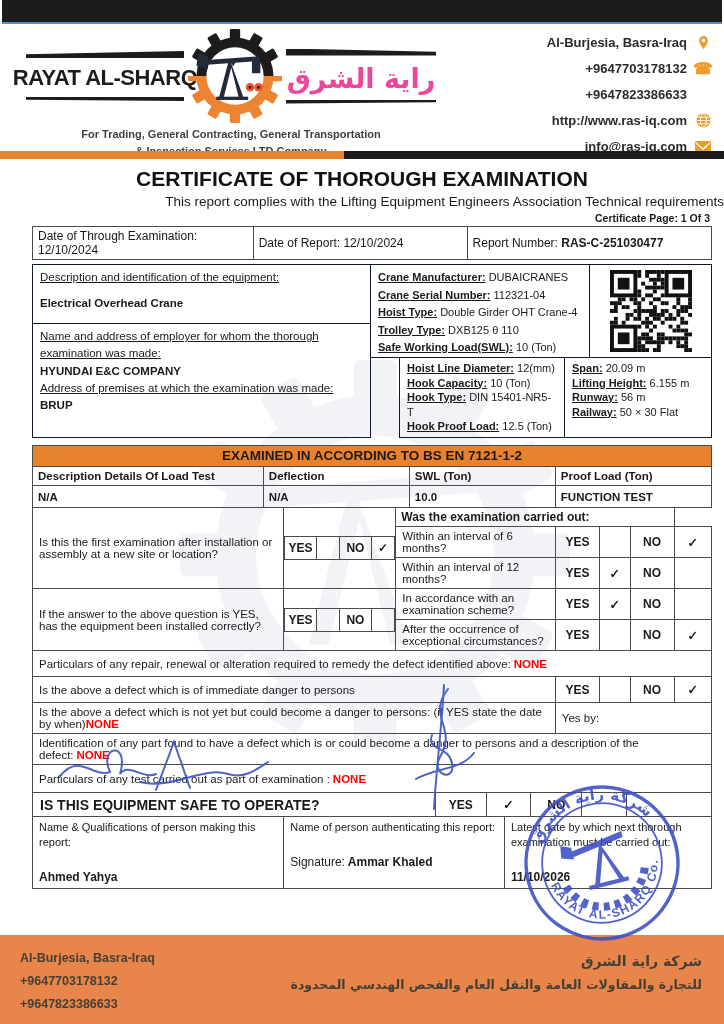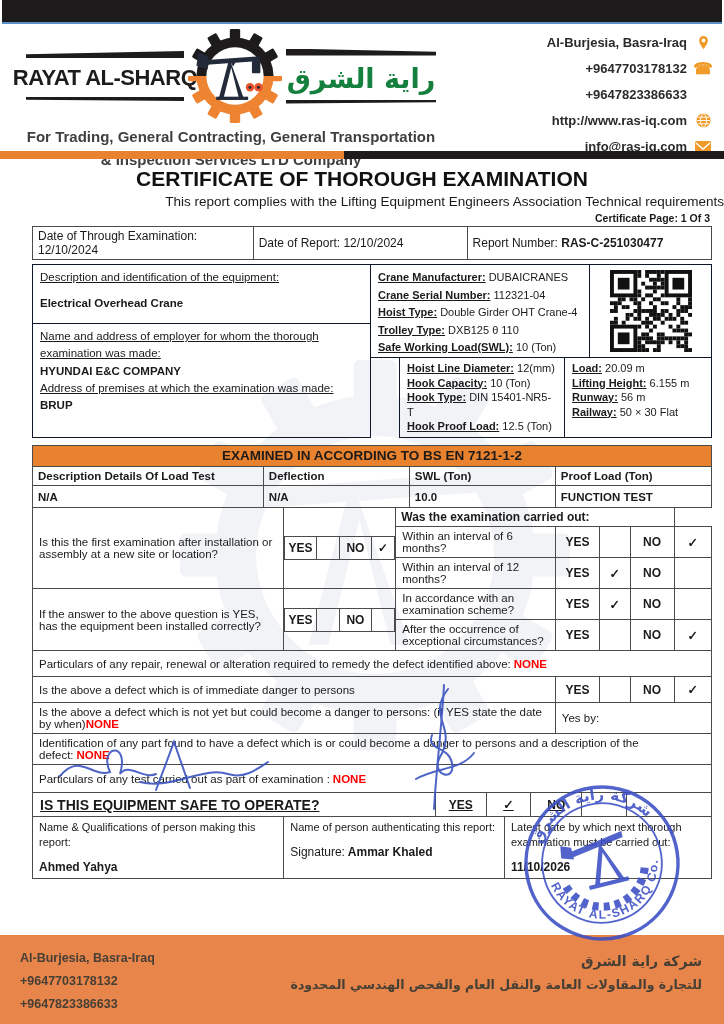--- a/index.html
+++ b/index.html
@@ -14,23 +14,23 @@
   .logo-wrap { width:450px; }
   .logo-row { display:flex; align-items:center; justify-content:center; height:96px; }
   .name-col { display:flex; flex-direction:column; align-items:center; width:158px; }
   .name-col.ar { width:150px; }
   .orn { background:#1d1b1c; width:100%; }
   .orn-top { height:7px; clip-path:polygon(0 45%, 100% 0, 100% 100%, 0 100%); margin-bottom:7px; }
   .orn-bot { height:4px; clip-path:polygon(0 0, 100% 0, 100% 100%, 0 70%); margin-top:6px; }
   .ar .orn-top { clip-path:polygon(0 0, 100% 45%, 100% 100%, 0 100%); }
   .ar .orn-bot { clip-path:polygon(0 0, 100% 0, 100% 70%, 0 100%); }
   .name-en { font-size:22px; font-weight:bold; letter-spacing:-0.5px; color:#1d1b1c; white-space:nowrap; }
-  .name-ar { font-size:27px; font-weight:bold; color:#15803d; font-family:"DejaVu Sans", sans-serif; white-space:nowrap; }
+  .name-ar { font-size:27px; font-weight:bold; color:#ec4899; font-family:"DejaVu Sans", sans-serif; white-space:nowrap; }
   .gear-box { width:94px; height:94px; margin:0 4px; flex:none; }
-  .tagline { text-align:center; font-size:15px; font-weight:bold; color:#3f3f3f; line-height:1.5; margin-top:2px; }
+  .tagline { text-align:center; font-size:11px; font-weight:bold; color:#3f3f3f; line-height:1.5; margin-top:2px; }
 
   .contacts { margin-left:auto; display:flex; flex-direction:column; gap:9px; padding:6px 4px 0 0; }
   .c-row { display:flex; justify-content:flex-end; align-items:center; gap:7px; font-size:13px; font-weight:bold; color:#2b2b2b; height:17px; }
   .c-ico { width:18px; height:17px; flex:none; display:flex; align-items:center; justify-content:center; color:#f09a28; font-size:16px; line-height:1; }
 
   
   .stripe { display:flex; height:8px; margin-top:2px; }
   .stripe .o { width:47.5%; background:#e8822f; }
   .stripe .b { flex:1; background:#1d1b1c; }
 
@@ -76,26 +76,26 @@
   .yn { font-weight:bold; text-align:center; font-size:12px; padding:1px; }
   .chk { text-align:center; font-size:12.5px; font-weight:bold; padding:1px; }
   .co-header { font-weight:bold; font-size:12px; }
   .chkstrip { display:flex; justify-content:center; }
   .cs { border:1px solid #4b4b4b; height:24px; line-height:22px; text-align:center; font-size:12px; background:#fff0; }
   .cs + .cs { margin-left:-1px; }
   .cs-lab { width:34px; font-weight:bold; }
   .cs-box { width:26px; font-weight:bold; }
 
   .safe-table { margin-top:-1px; }
-  .safe-table td { height:24px;text-decoration:underline; }
+  .safe-table td { height:24px; }
   .safe-label { font-weight:bold; font-size:14px; padding-left:7px; }
 
   .sig-table { margin-top:-1px; }
   .sig-table td { vertical-align:top; font-size:11px; line-height:1.35; padding:3px 6px; height:42px; }
-  .sig-name { font-weight:bold; font-size:12px; margin-top:9px; }
+  .sig-name { font-weight:bold; font-size:12px; margin-top:19px; }
 
   .employer-box { border:1px solid #4b4b4b; margin-top:-1px; height:60px; padding:4px 8px; font-size:13px; line-height:1.45; }
   .employer-box .val { font-weight:bold; font-size:13.5px; }
 
   
   .footer { position:absolute; left:0; right:0; bottom:0; height:89px; background:#e8854a; display:flex; justify-content:space-between; padding:12px 22px 0 20px; z-index:1; }
   .f-left { font-size:12.5px; font-weight:bold; color:#463f35; line-height:1.85; }
   .f-right { text-align:right; direction:rtl; color:#463f35; font-family:"DejaVu Sans", sans-serif; }
   .f-right .l1 { font-size:14px; font-weight:bold; margin-top:6px; }
   .f-right .l2 { font-size:12.5px; font-weight:bold; margin-top:8px; }
@@ -454,21 +454,21 @@
           </div>
         </div>
         <div class="eq-r2">
           <div class="ebox hoist-box">
             <div><span class="lbl">Hoist Line Diameter:</span> <span>12(mm)</span></div>
             <div><span class="lbl">Hook Capacity:</span> <span>10 (Ton)</span></div>
             <div><span class="lbl">Hook Type:</span> <span>DIN 15401-NR5-T</span></div>
             <div><span class="lbl">Hook Proof Load:</span> <span>12.5 (Ton)</span></div>
           </div>
           <div class="ebox span-box">
-            <div><span class="lbl">Load:</span> <span>20.09 m</span></div>
+            <div><span class="lbl">Span:</span> <span>20.09 m</span></div>
             <div><span class="lbl">Lifting Height:</span> <span>6.155 m</span></div>
             <div><span class="lbl">Runway:</span> <span>56 m</span></div>
             <div><span class="lbl">Railway:</span> <span>50 × 30 Flat</span></div>
           </div>
         </div>
       </div>
     </div>
 
     <div class="examined-bar">EXAMINED IN ACCORDING TO BS EN 7121-1-2</div>
 

